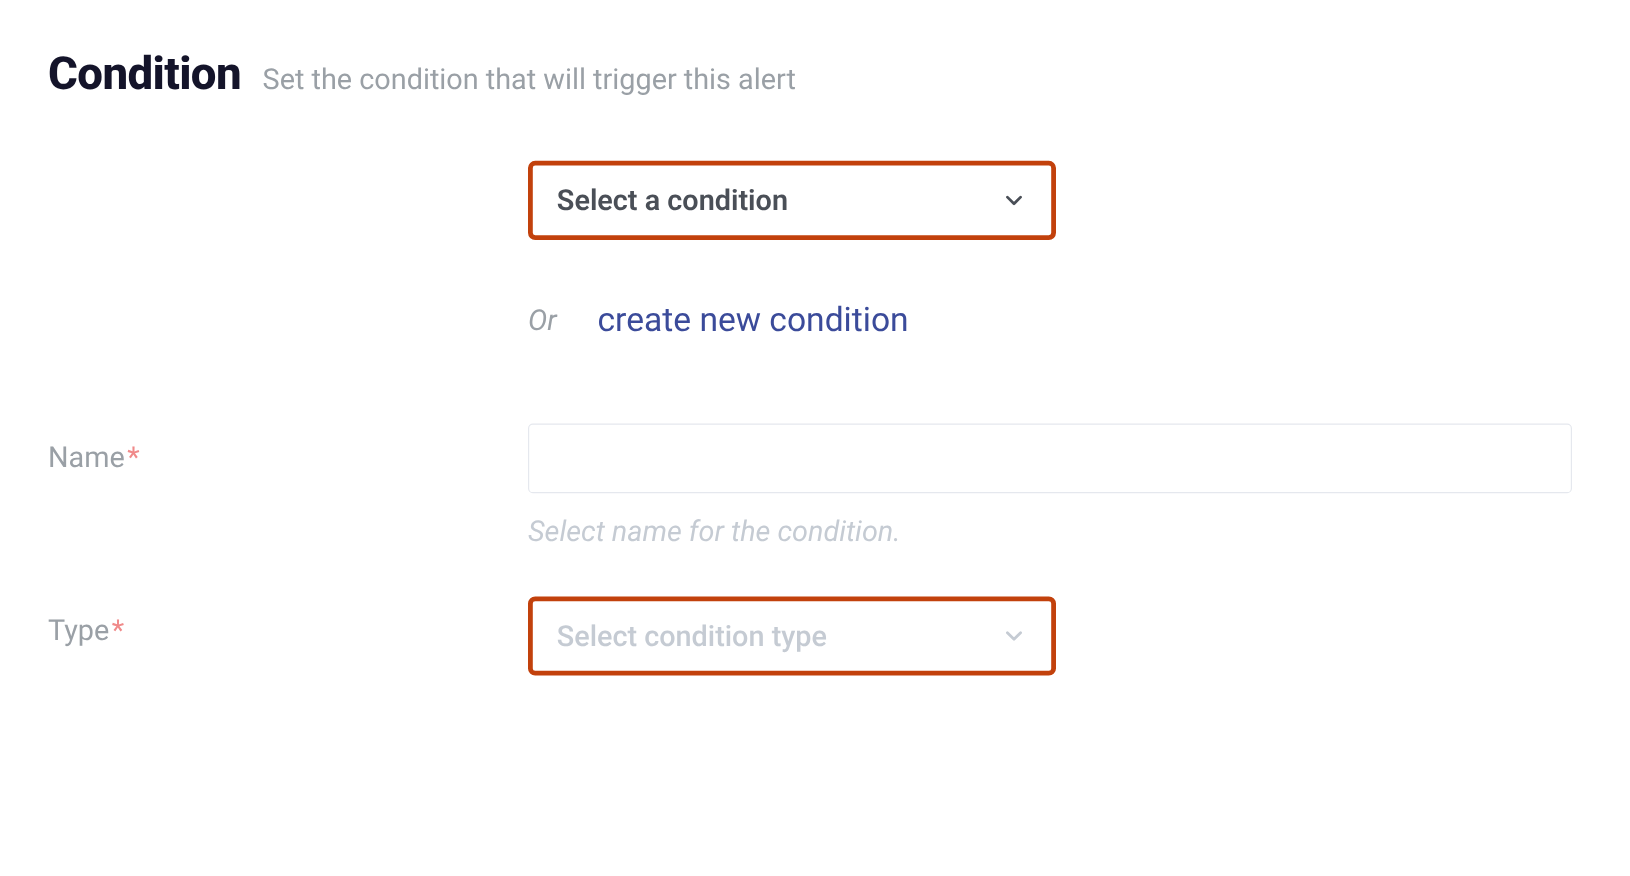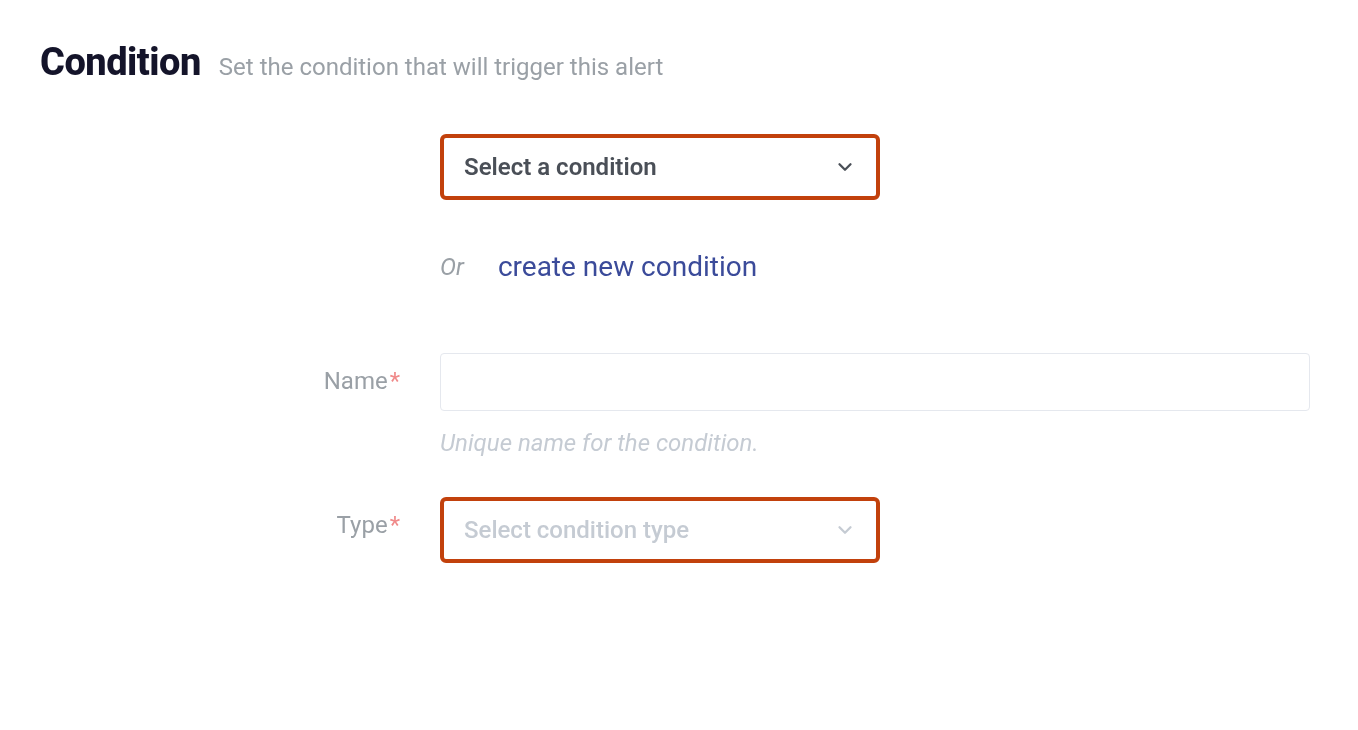--- a/index.html
+++ b/index.html
@@ -33,21 +33,20 @@
     .form-area {
       padding-left: 0;
     }
     .form-row {
       display: flex;
       align-items: flex-start;
       margin-bottom: 40px;
     }
     .label-col {
       width: 400px;
-      text-align: right;
       padding-right: 40px;
       padding-top: 14px;
     }
     .field-label {
       font-size: 24px;
       color: #9aa0a6;
       font-weight: 400;
     }
     .required-mark {
       color: #f08a8a;
@@ -174,21 +173,21 @@
       </div>
     </div>
   </div>
 
   <div class="form-row">
     <div class="label-col">
       <span class="field-label">Name</span><span class="required-mark">*</span>
     </div>
     <div class="input-col">
       <input type="text" class="text-input" value="" style="">
-      <div class="help-text">Unique name for the condition.</div>
+      <div class="help-text">Select name for the condition.</div>
     </div>
   </div>
 
 
   <div class="form-row">
     <div class="label-col">
       <span class="field-label">Type</span><span class="required-mark">*</span>
     </div>
     <div class="input-col">
       <div class="select-box full">

